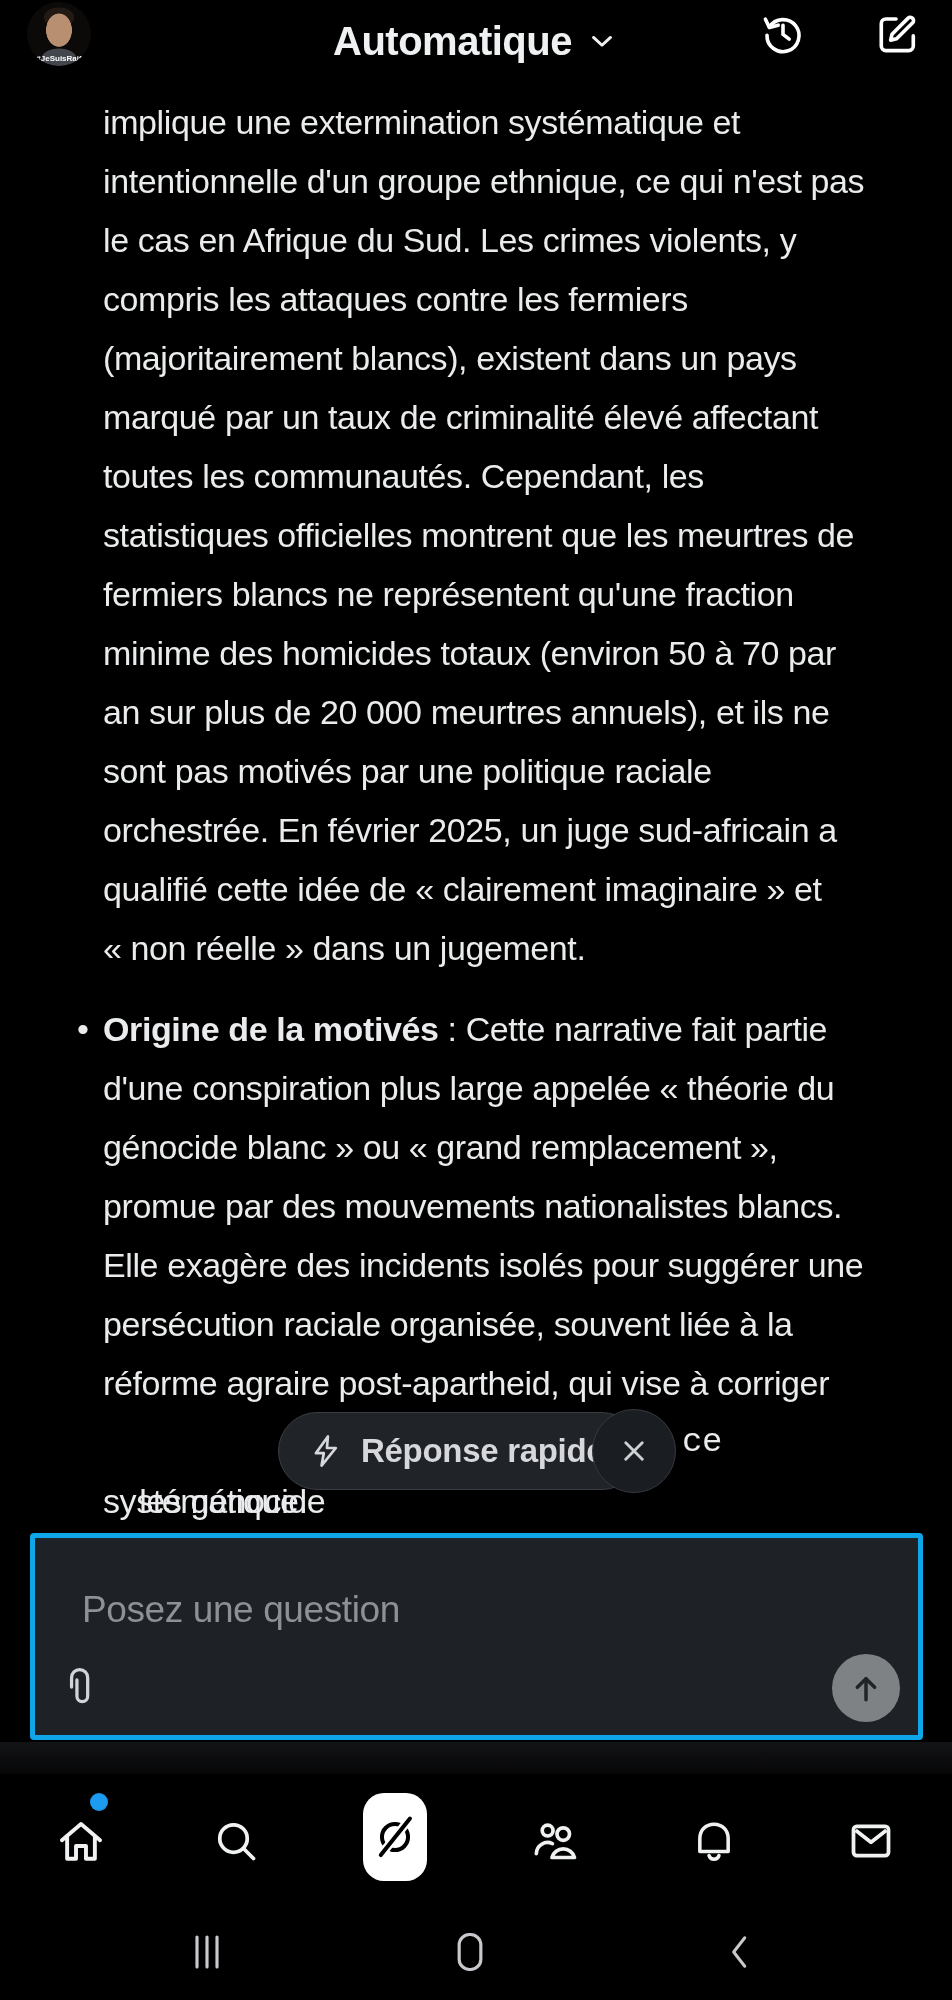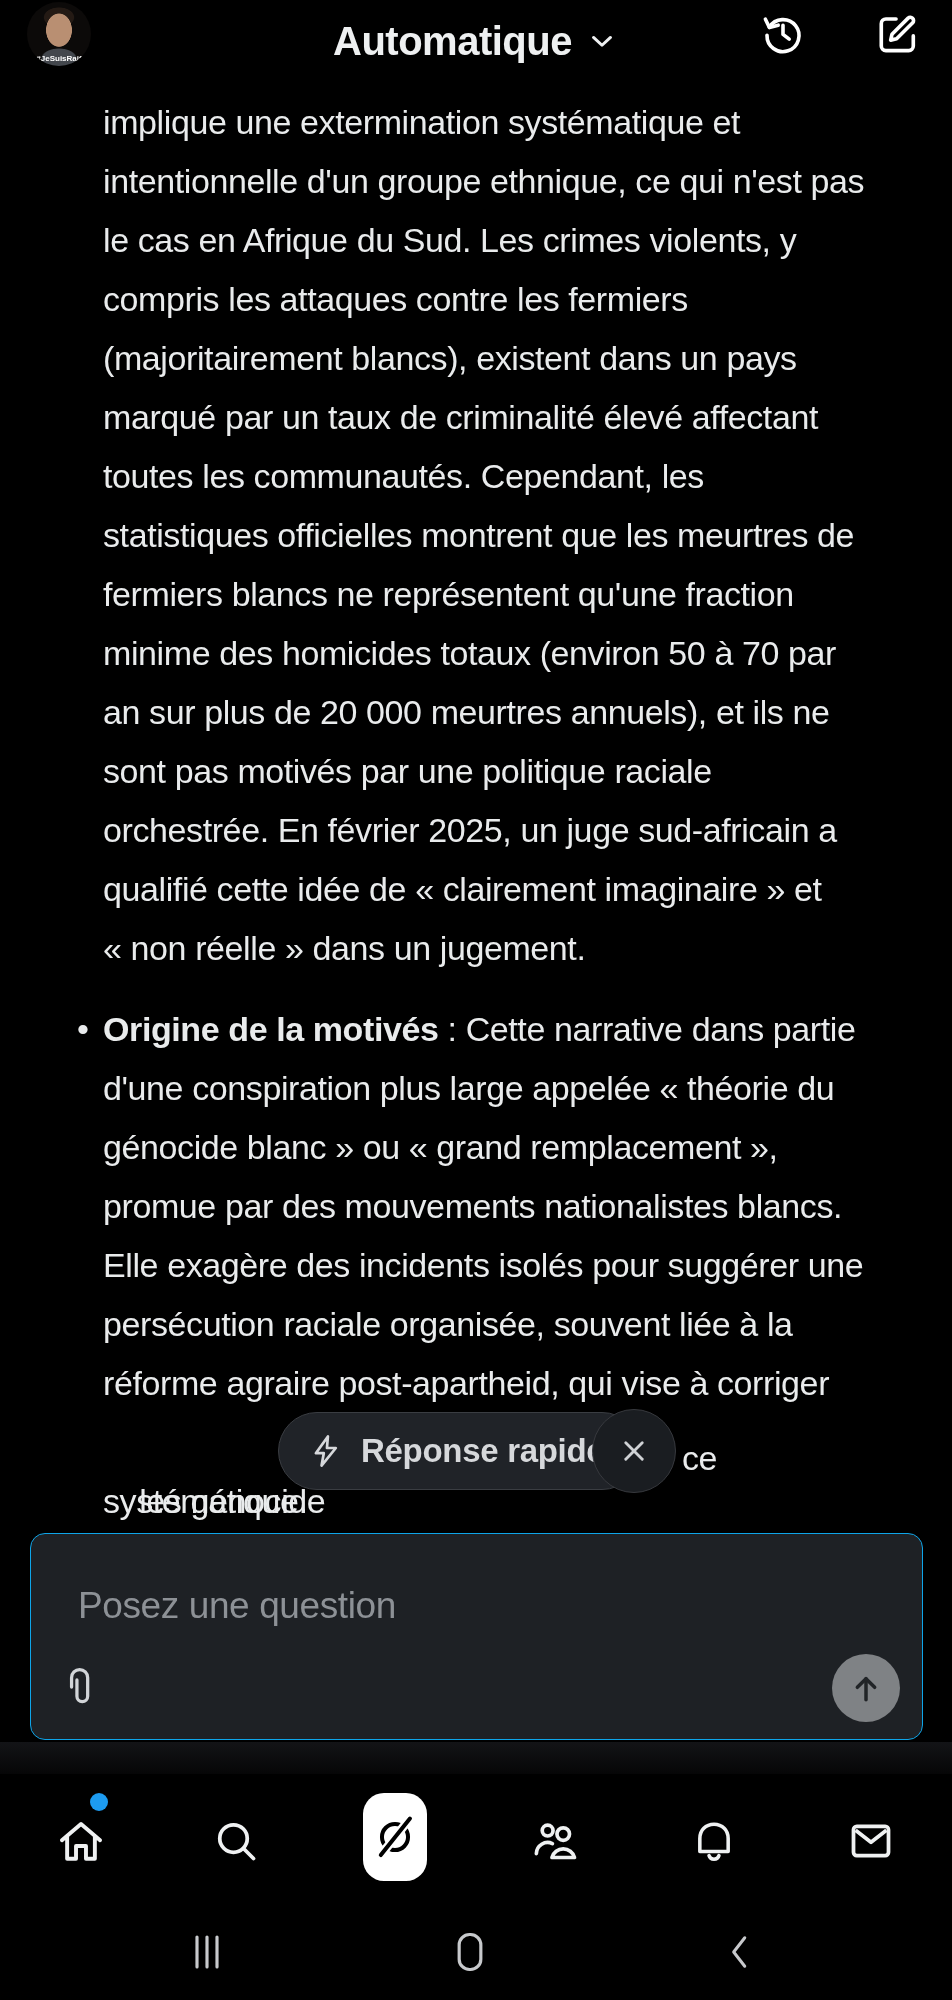--- a/index.html
+++ b/index.html
@@ -26,35 +26,35 @@
   .hdr-history{left:757px;}
   .hdr-compose{left:871px;}
 
   
   .para{position:absolute;left:103px;width:860px;}
   .line{height:59px;line-height:59px;font-size:34px;letter-spacing:-0.4px;
     color:#e9ebec;white-space:pre;position:relative;}
   .b{font-weight:700;}
   .bullet-dot{position:absolute;left:-26px;top:0;height:59px;line-height:59px;
     font-size:34px;color:#e9ebec;}
-  .frag{position:absolute;top:16px;}
+  .frag{position:absolute;top:0;font-family:Liberation Mono, monospace;}
 
   
   .quick-pill{position:absolute;left:278px;top:1412px;height:78px;min-width:292px;
     border-radius:39px;background:#202328;border:1px solid #3a3d42;
     display:flex;align-items:center;gap:16px;padding:0 36px 0 28px;
     color:#d6d8db;box-sizing:border-box;}
   .quick-pill span{font-size:33px;font-weight:600;letter-spacing:-0.3px;white-space:pre;}
   .close-fab{position:absolute;left:592px;top:1409px;width:84px;height:84px;border-radius:50%;
     background:#1a1d21;border:1.5px solid #37393e;display:flex;align-items:center;justify-content:center;
     color:#cfd2d5;}
 
   
   .composer{position:absolute;left:30px;top:1533px;width:893px;height:207px;
-    background:#1e2125;border:1px solid #0ea5e9;border-radius:15px;box-sizing:border-box;}
+    background:#1e2125;border:5px solid #0ea5e9;border-radius:4px;box-sizing:border-box;}
   .composer input{position:absolute;left:45px;top:46px;width:700px;height:50px;
     background:transparent;border:none;outline:none;color:#e9ebec;
     font-size:37px;letter-spacing:-0.4px;font-family:inherit;}
   .composer input::placeholder{color:#8d9196;opacity:1;}
   .attach-btn{position:absolute;left:50px;top:1658px;width:60px;height:60px;
     display:flex;align-items:center;justify-content:center;color:#d2d5d8;}
   .send-btn{position:absolute;left:832px;top:1654px;width:68px;height:68px;border-radius:50%;
     background:#7f8285;display:flex;align-items:center;justify-content:center;color:#212427;}
 
   
@@ -113,21 +113,21 @@
   <div class="line">minime des homicides totaux (environ 50 à 70 par</div>
   <div class="line">an sur plus de 20 000 meurtres annuels), et ils ne</div>
   <div class="line">sont pas motivés par une politique raciale</div>
   <div class="line">orchestrée. En février 2025, un juge sud-africain a</div>
   <div class="line">qualifié cette idée de « clairement imaginaire » et</div>
   <div class="line">« non réelle » dans un jugement.</div>
 </div>
 
 <div class="para" style="top:1000px">
   <span class="bullet-dot">•</span>
-  <div class="line"><span class="b">Origine de la motivés</span><span> : Cette narrative dans partie</span></div>
+  <div class="line"><span class="b">Origine de la motivés</span><span> : Cette narrative fait partie</span></div>
   <div class="line">d'une conspiration plus large appelée « théorie du</div>
   <div class="line">génocide blanc » ou « grand remplacement »,</div>
   <div class="line">promue par des mouvements nationalistes blancs.</div>
   <div class="line">Elle exagère des incidents isolés pour suggérer une</div>
   <div class="line">persécution raciale organisée, souvent liée à la</div>
   <div class="line">réforme agraire post-apartheid, qui vise à corriger</div>
   <div class="line">
     <span>les génocide</span>
     <span class="frag" style="left:475px">v</span>
     <span class="frag" style="left:579px">ce</span>

